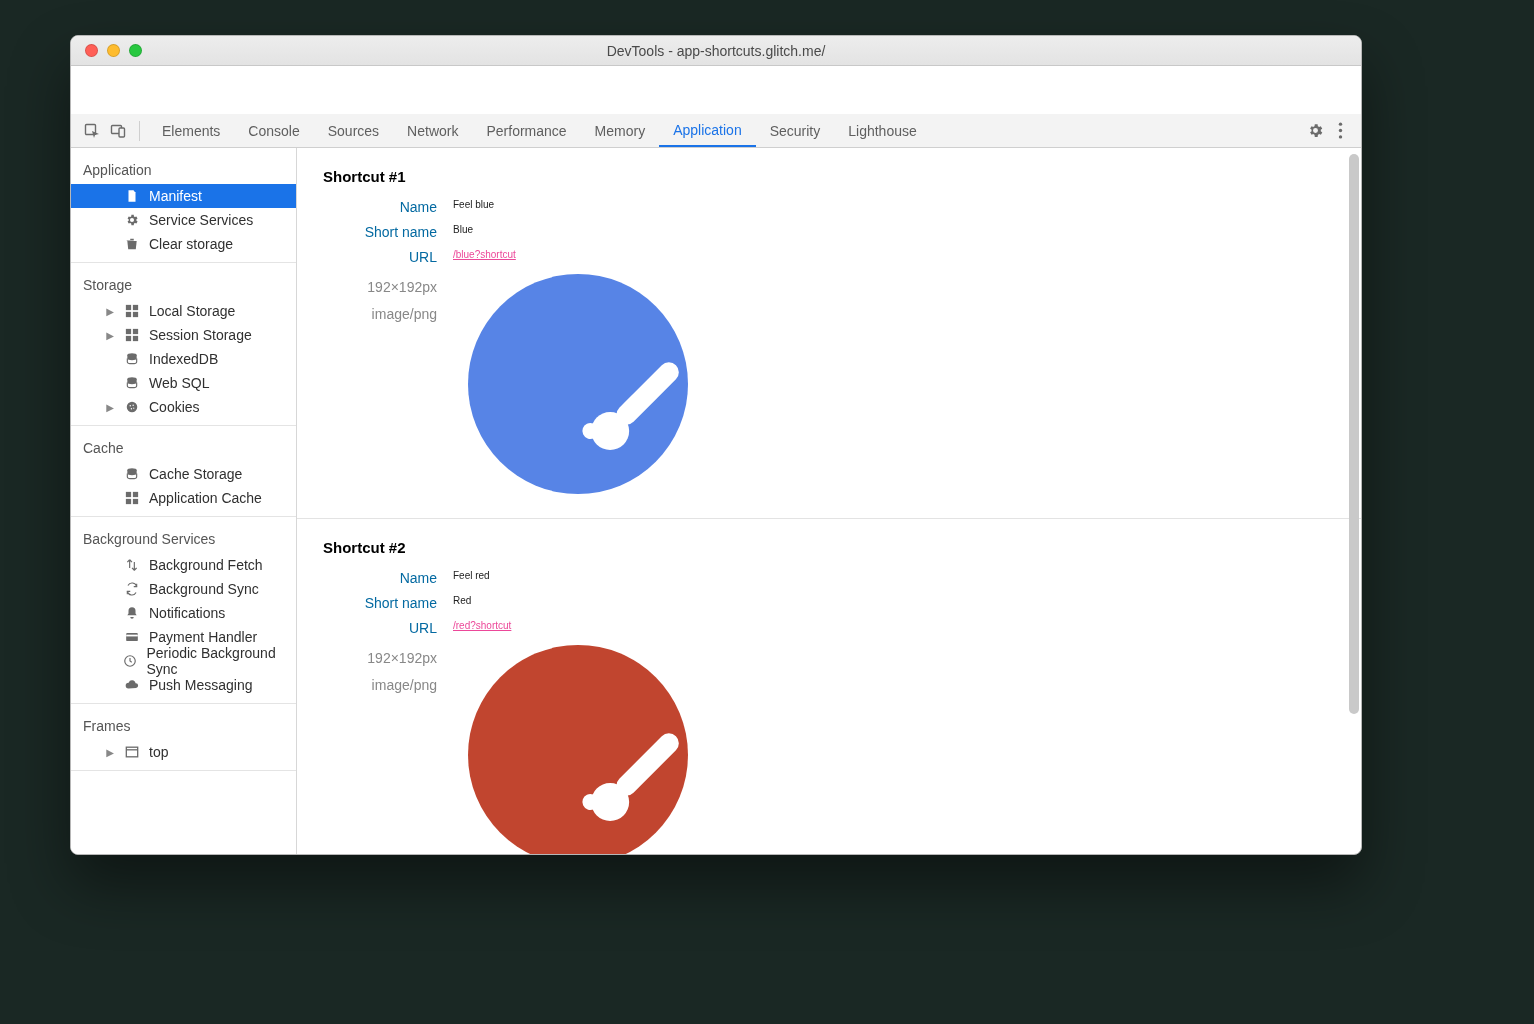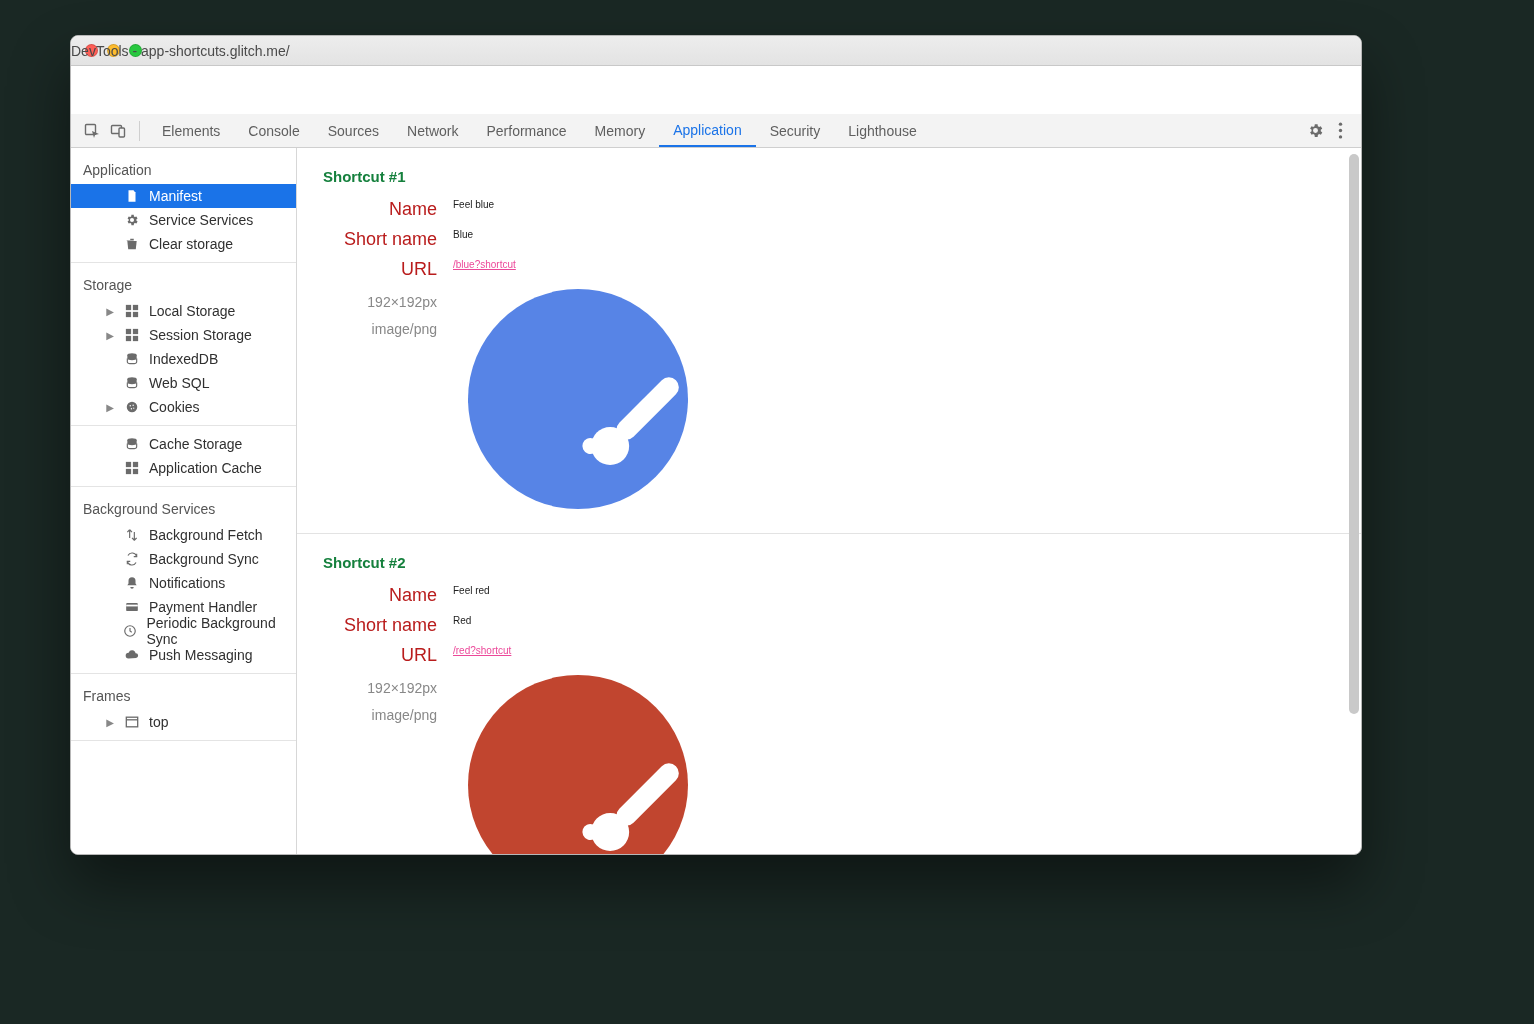--- a/index.html
+++ b/index.html
@@ -26,21 +26,21 @@
   .titlebar {
     height: 30px;
     background: linear-gradient(#ededed,#e3e3e3);
     border-bottom: 1px solid #c8c8c8;
     display: flex; align-items: center;
     position: relative;
   }
   .traffic { display: flex; gap: 9px; margin-left: 14px; }
   .dot { width: 13px; height: 13px; border-radius: 50%; border: 0.5px solid rgba(0,0,0,.15); }
   .dot.red { background:#ff5f57; } .dot.yellow { background:#febc2e; } .dot.green { background:#28c840; }
-  .titletext { position:absolute; left:0; right:0; text-align:left; font-size:14px; color:#4a4a4a; }
+  .titletext { position:absolute; left:0; right:0; text-align:center; font-size:14px; color:#4a4a4a; }
 
   
   .tabbar {
     height: 34px;
     background:#f3f3f3;
     border-bottom:1px solid #cfcfcf;
     display:flex; align-items:center;
     font-size:14px; color:#5f5f5f;
     padding: 0 8px;
     margin-top: 48px;
@@ -77,23 +77,23 @@
   .tree-row.selected {
     background:#1a73e8; color:#fff;
   }
   .tree-row.selected .icon svg, .tree-row.selected .icon { color:#fff; fill:#fff; }
   .tree-row .icon { width:18px; display:inline-flex; align-items:center; justify-content:center; color:#6b6b6b; }
   .group-sep { height:1px; background:#e4e4e4; margin:6px 0; }
 
   
   .main { flex:1; overflow:auto; position:relative; }
   .section { border-bottom:1px solid #e3e3e3; padding:20px 26px 24px 26px; }
-  .section h3 { font-size:15px; font-weight:700; color:#15803d; margin-bottom:14px; }
+  .section h3 { font-size:15px; font-weight:700; color:#000000; margin-bottom:14px; }
   .kv { display:flex; margin:9px 0; }
-  .kv .k { width:130px; text-align:right; padding-right:16px; color:#b91c1c; font-size:18px; }
+  .kv .k { width:130px; text-align:right; padding-right:16px; color:#0369a1; font-size:14px; }
   .kv .v { color:#222; font-size:10px; }
   .kv .v a { color:#ec4899; text-decoration:underline; }
   .iconrow { display:flex; margin-top:6px;gap:11px; }
   .iconmeta { width:130px; text-align:right; padding-right:16px; color:#888; font-size:14px; line-height:1.9; }
   .bigcircle { width:220px; height:220px; border-radius:50%; position:relative; margin-left:4px; }
   .bigcircle.blue { background:#5784e6; }
   .bigcircle.red  { background:#c1452f; }
   .brush {
     position:absolute; right:34px; bottom:30px;
     transform: rotate(45deg);
@@ -255,20 +255,21 @@
               <circle cx="12" cy="12" r="9"></circle>
               <circle cx="9" cy="10" r="1.3" fill="#fff"></circle>
               <circle cx="14" cy="9" r="1.2" fill="#fff"></circle>
               <circle cx="11" cy="15" r="1.2" fill="#fff"></circle>
               <circle cx="15" cy="14" r="1" fill="#fff"></circle>
             </svg>
           </span>
           <span>Cookies</span>
         </div>
         <div class="group-sep"></div>
+        <div class="group-title">Cache</div>
         <div class="tree-row indent">
           <span class="arrow hidden">▶</span>
           <span class="icon">
             <svg width="14" height="14" viewBox="0 0 24 24" fill="currentColor">
               <ellipse cx="12" cy="5" rx="8" ry="3"></ellipse>
               <path d="M4 5v6c0 1.7 3.6 3 8 3s8-1.3 8-3V5"></path>
               <path d="M4 11v6c0 1.7 3.6 3 8 3s8-1.3 8-3v-6" fill="none" stroke="currentColor" stroke-width="2"></path>
             </svg>
           </span>
           <span>Cache Storage</span>

